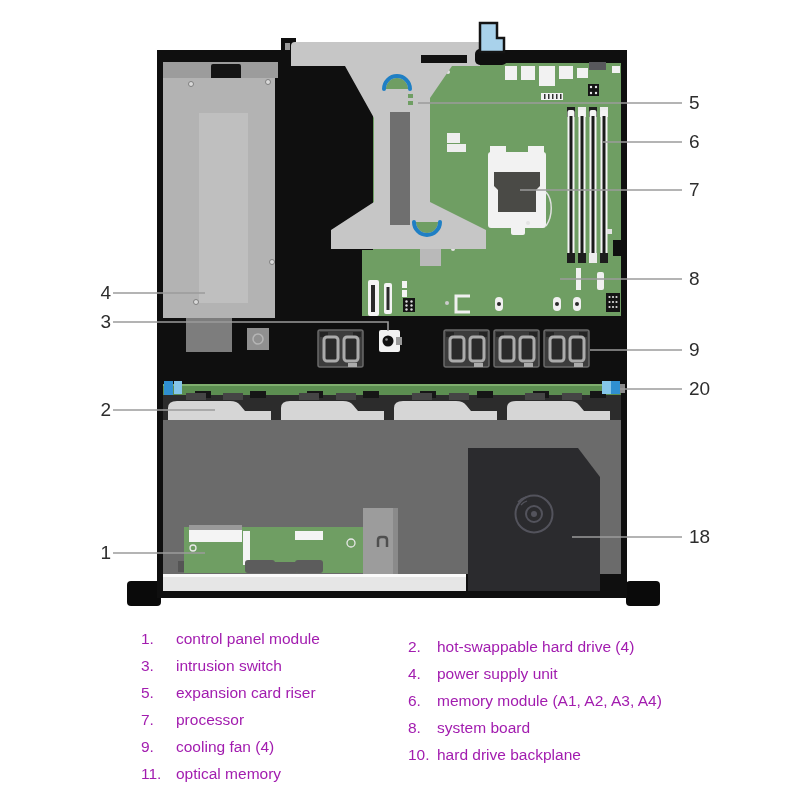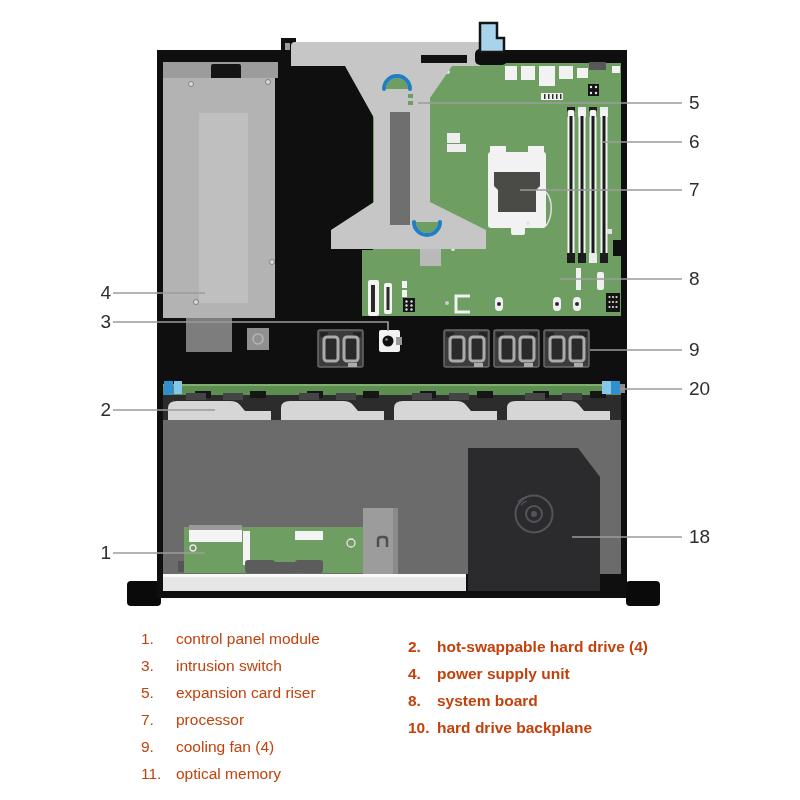--- a/index.html
+++ b/index.html
@@ -5,23 +5,23 @@
   html,body{margin:0;padding:0;background:#ffffff;}
   .stage{position:relative;width:800px;height:800px;background:#ffffff;overflow:hidden;
          font-family:"Liberation Sans", sans-serif;}
   svg{position:absolute;left:0;top:0;}
   .co{position:absolute;font-size:19px;color:#2d2d2d;line-height:22px;}
   .co-l{width:36px;text-align:right;left:75px;}
   .co-r{width:40px;text-align:left;left:689px;}
   .co1{top:542px}.co2{top:399px}.co3{top:311px}.co4{top:282px}
   .co5{top:92px}.co6{top:131px}.co7{top:179px}.co8{top:268px}
   .co9{top:339px}.co10{top:378px}.co11{top:526px}
-  .legend-col{position:absolute;color:#c2410c;font-size:15.5px;}
+  .legend-col{position:absolute;color:#a21caf;font-size:15.5px;}
   .legend-left{left:141px;top:625px;}
-  .legend-right{left:408px;top:633px;font-weight:bold;}
+  .legend-right{left:408px;top:633px;}
   .legend-row{height:27px;line-height:27px;white-space:nowrap;}
   .legend-left .num{display:inline-block;width:35px;}
   .legend-right .num{display:inline-block;width:29px;}
 </style>
 </head>
 <body>
 
 <div class="stage">
 
   <svg width="800" height="620" viewBox="0 0 800 620">
@@ -356,17 +356,18 @@
     <div class="legend-row"><span class="num">1.</span><span>control panel module</span></div>
     <div class="legend-row"><span class="num">3.</span><span>intrusion switch</span></div>
     <div class="legend-row"><span class="num">5.</span><span>expansion card riser</span></div>
     <div class="legend-row"><span class="num">7.</span><span>processor</span></div>
     <div class="legend-row"><span class="num">9.</span><span>cooling fan (4)</span></div>
     <div class="legend-row"><span class="num">11.</span><span>optical memory</span></div>
   </div>
   <div class="legend-col legend-right">
     <div class="legend-row"><span class="num">2.</span><span>hot-swappable hard drive (4)</span></div>
     <div class="legend-row"><span class="num">4.</span><span>power supply unit</span></div>
+    <div class="legend-row"><span class="num">6.</span><span>memory module (A1, A2, A3, A4)</span></div>
     <div class="legend-row"><span class="num">8.</span><span>system board</span></div>
     <div class="legend-row"><span class="num">10.</span><span>hard drive backplane</span></div>
   </div>
 
 </div>
 
 </body></html>

